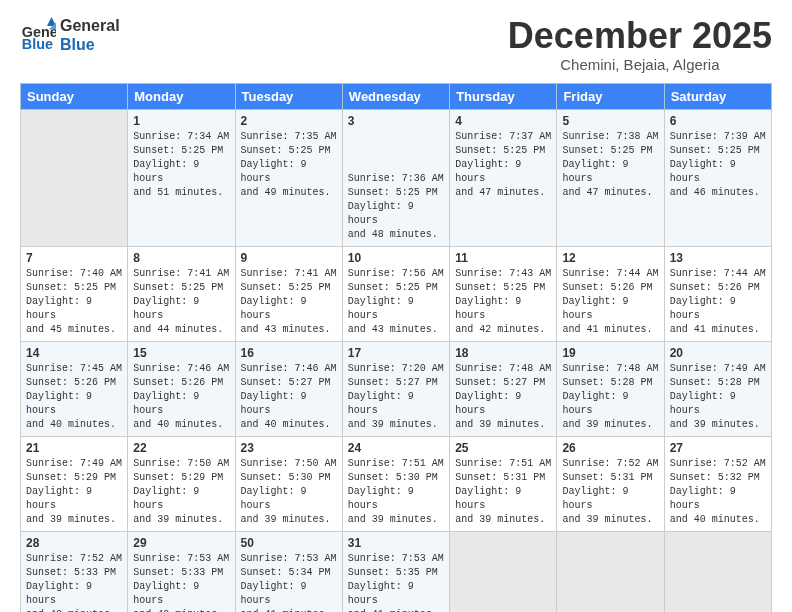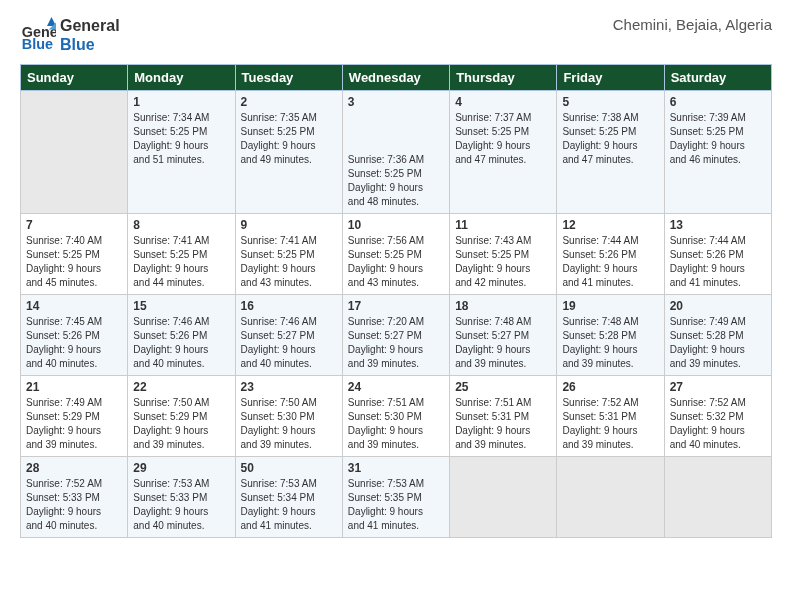--- a/index.html
+++ b/index.html
@@ -41,21 +41,21 @@
     .location {
       font-size: 15px;
       color: #555;
       text-align: center;
     }
     table {
       width: 100%;
       border-collapse: collapse;
     }
     thead tr th {
-      background-color: #14532d;
+      background-color: #3b82f6;
       color: #fff;
       font-size: 13px;
       font-weight: bold;
       padding: 5px 6px;
       text-align: left;
       border: 1px solid #aac4e0;
       margin-left: 8px;
     }
     tbody tr td {
       border: 1px solid #ccc;
@@ -75,20 +75,21 @@
     .day-num {
       font-size: 12px;
       font-weight: bold;
       margin-bottom: 2px;
       color: #333;
     }
     .cell-text {
       font-size: 10px;
       color: #333;
       line-height: 1.4;
+      font-family: Liberation Mono, monospace;
     }
     .empty-cell {
       background-color: #e8e8e8 !important;
     }
   </style>
 </head>
 <body>
 
 <div class="container">
   <div class="header-row">
@@ -98,20 +99,21 @@
         <text x="2" y="36" font-size="16" font-weight="bold" fill="#1a6ab5">Blue</text>
         <polygon points="30,10 40,10 35,0" fill="#1a6ab5"></polygon>
         <polygon points="32,14 40,14 40,6" fill="#5a9fd4"></polygon>
       </svg>
       <div style="line-height:1.2">
         <div style="font-size:16px;font-weight:bold;color:#333;">General</div>
         <div style="font-size:16px;font-weight:bold;color:#1a6ab5;">Blue</div>
       </div>
     </div>
     <div class="title-block">
+      <div class="month-title">December 2025</div>
       <div class="location">Chemini, Bejaia, Algeria</div>
     </div>
   </div>
 
   <table>
     <thead>
       <tr>
       <th>Sunday</th>
           <th>Monday</th>
           <th>Tuesday</th>

